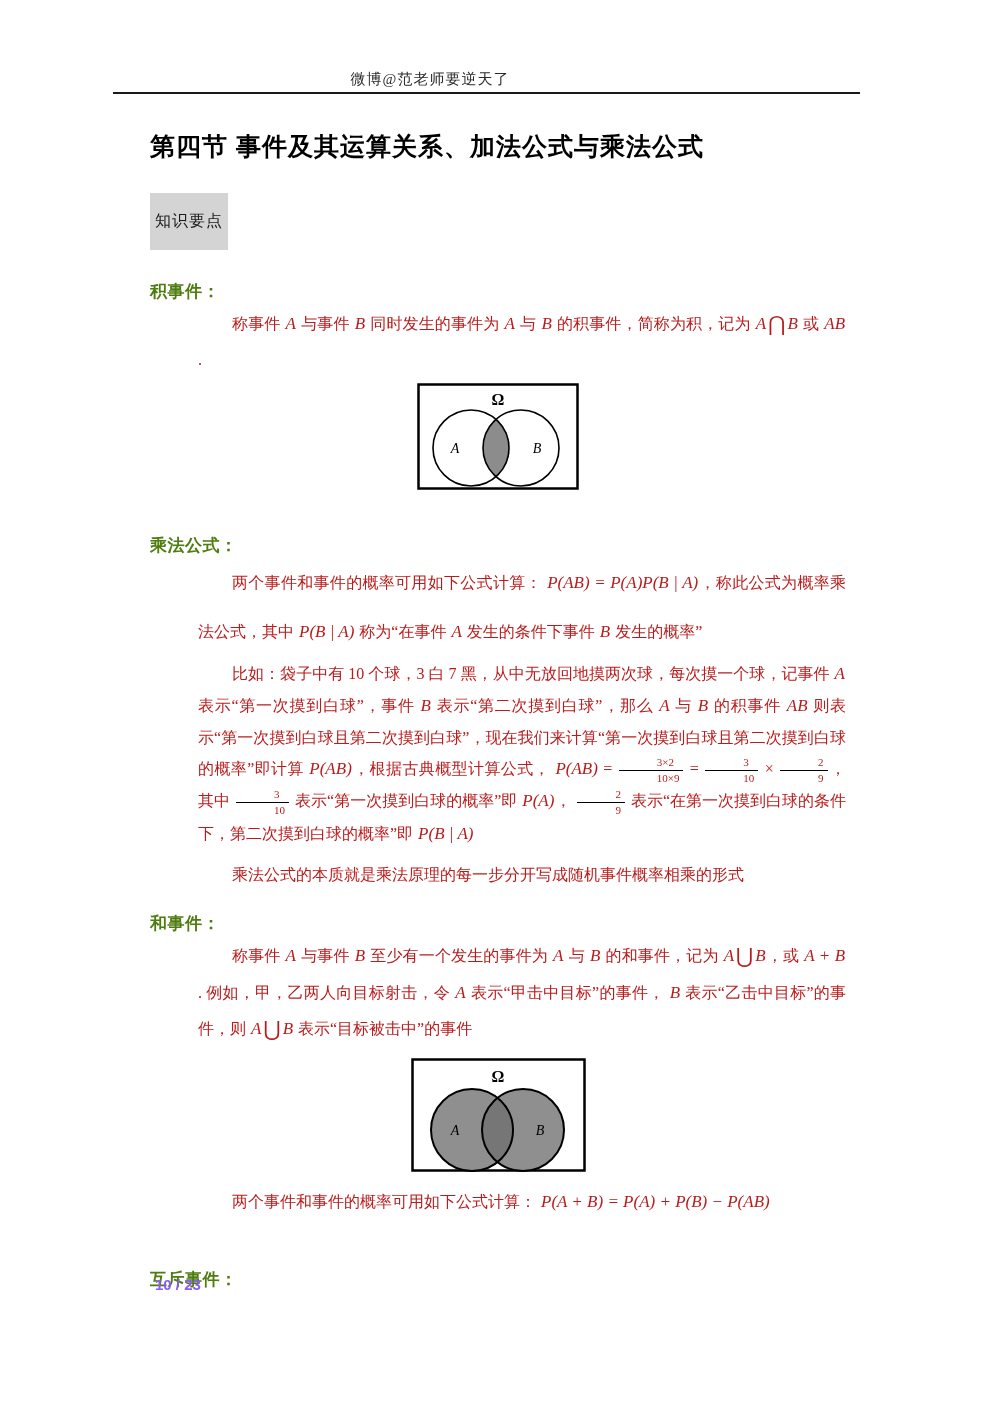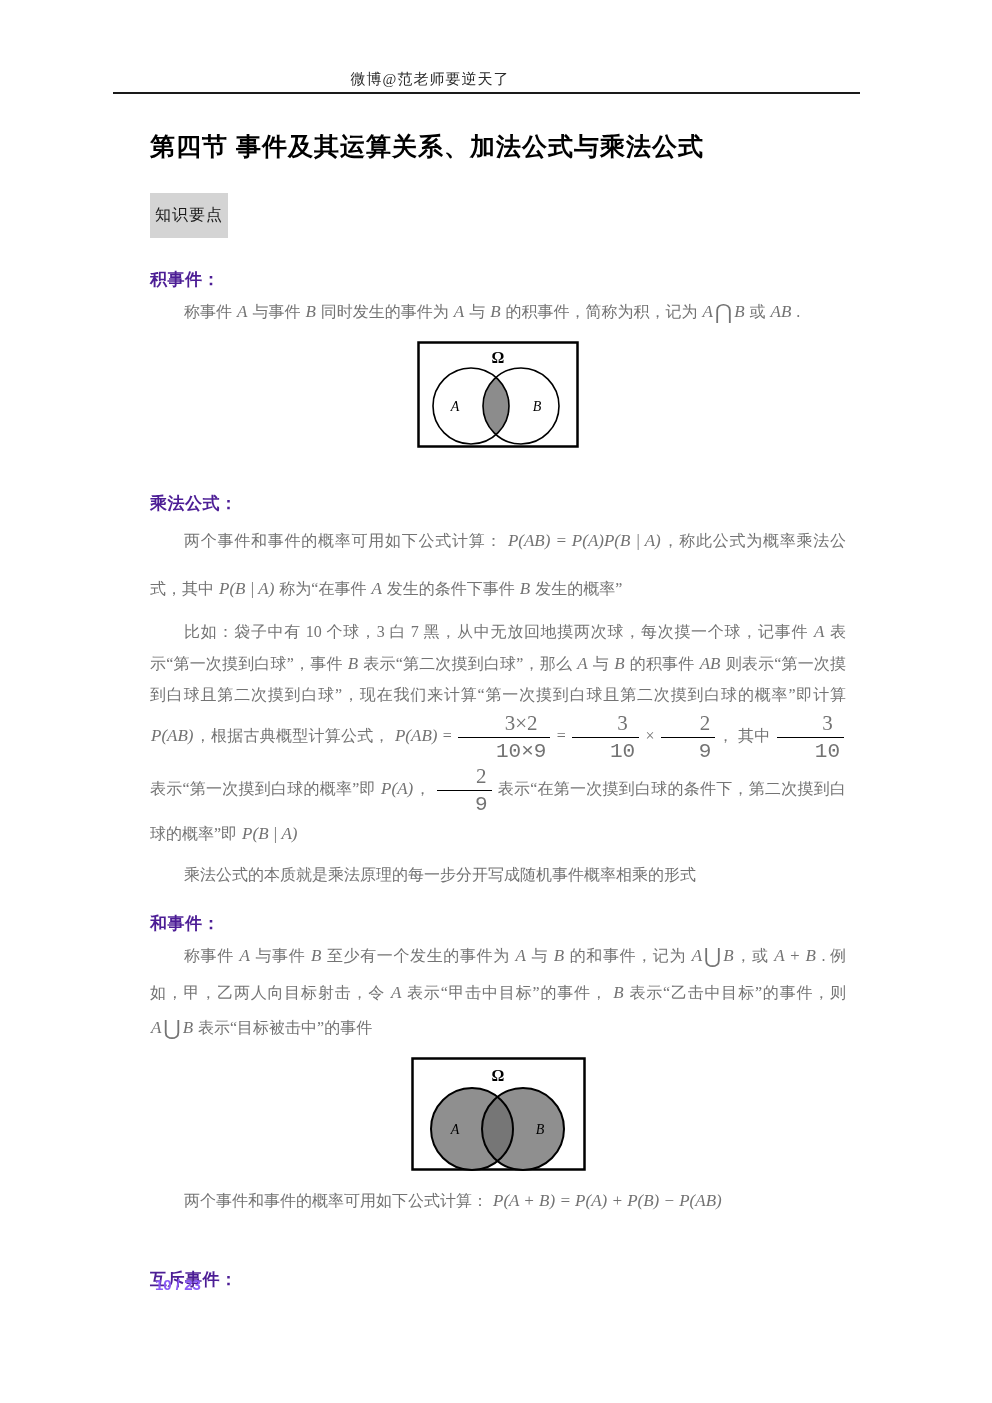--- a/index.html
+++ b/index.html
@@ -27,50 +27,50 @@
     position:absolute; top:130px; left:150px; width:696px;
   }
   .title {
     font-family:"Liberation Sans","DejaVu Sans",sans-serif;
     font-weight:bold; font-size:25px; letter-spacing:1px;
     color:#000;
   }
   .badge {
     display:inline-block; margin-top:30px;
     background:#d4d4d4; color:#1a1a1a;
-    font-size:16px; padding:12px 5px; letter-spacing:1px;
+    font-size:16px; padding:18px 5px; letter-spacing:1px;
   }
   .sec-heading {
     font-family:"Liberation Sans","DejaVu Sans",sans-serif;
-    font-weight:bold; font-size:17px; color:#4c1d95;
+    font-weight:bold; font-size:17px; color:#4d7c0f;
     margin-top:30px; letter-spacing:0.5px;
   }
   .para {
     font-size:16px; line-height:1.9; text-align:justify;
-    margin-top:2px; color:#737373;
+    margin-top:2px; color:#b91c1c;margin-left:48px;
   }
   .para.indent { text-indent:34px; }
   .para.loose { line-height:2.85; }
   .txt { font-family:"Liberation Serif","DejaVu Serif",serif; }
   .math {
     font-style:italic; font-size:17px;
     font-family:"Liberation Serif","DejaVu Serif",serif;
     padding:0 1px; white-space:nowrap;
   }
   .bigop {
     font-style:normal; font-size:21px; vertical-align:-2px;
     padding:0 1px; font-family:"DejaVu Sans","Liberation Sans",sans-serif;
   }
   .frac {
-    display:inline-block; text-align:center; vertical-align:middle;
-    font-size:21px; line-height:1.2; font-style:normal;
+    display:inline-block; vertical-align:middle;
+    font-size:11px; line-height:1.2; font-style:normal;
     padding:0 2px; white-space:nowrap;
   }
   .frac .num { display:block; border-bottom:1.3px solid #000; padding:0 4px 1px; }
-  .frac .den { display:block; padding:1px 4px 0;font-family:Liberation Mono, monospace; }
+  .frac .den { display:block; padding:1px 4px 0; }
   
   .venn-wrap { text-align:center; }
   .venn-wrap.first { margin-top:8px; }
   .venn-wrap.second { margin-top:8px; }
   .venn-omega { font:bold 16px "Liberation Serif","DejaVu Serif",serif; }
   .venn-label { font:italic 14px "Liberation Serif","DejaVu Serif",serif; }
   
   .mt-multiplication { margin-top:40px; }
   .mt-sum { margin-top:22px; }
   .mt-addition { margin-top:36px; }

